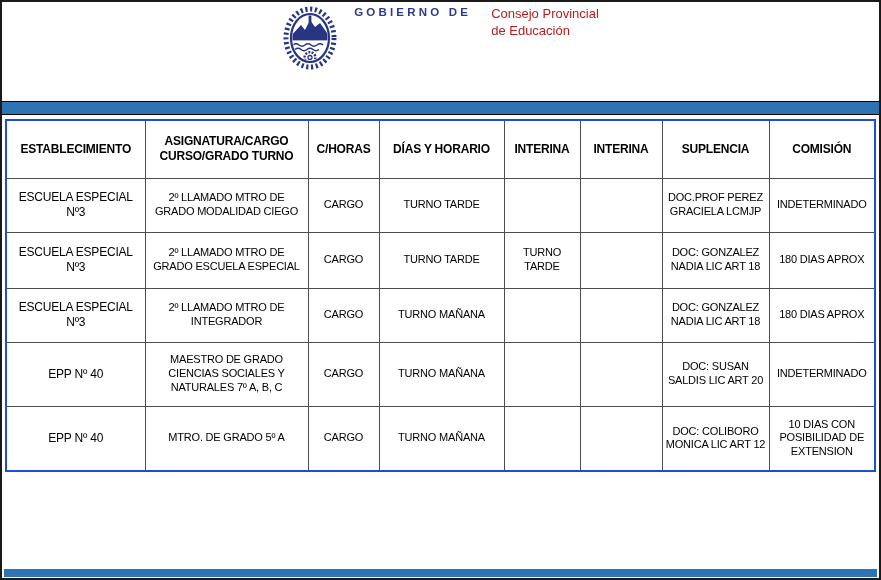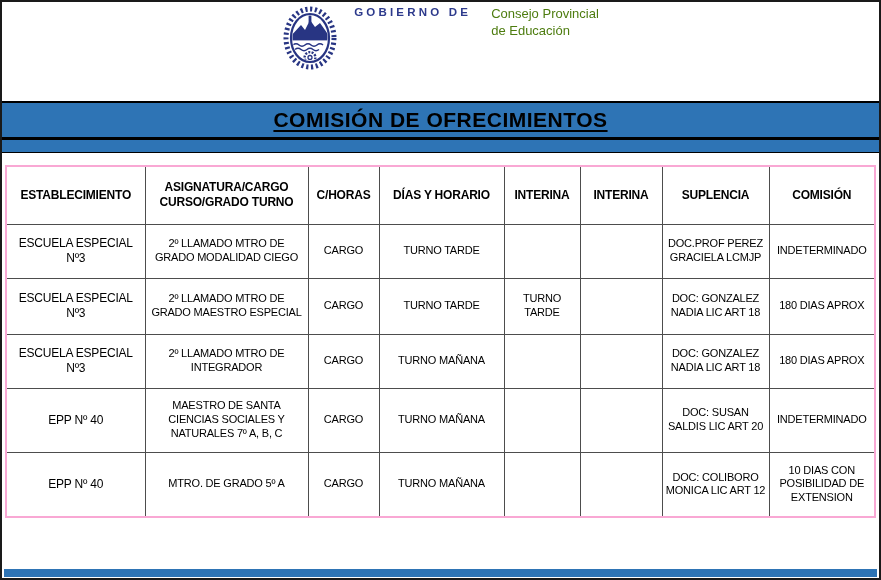--- a/index.html
+++ b/index.html
@@ -30,21 +30,21 @@
     font-size: 11.5px; font-weight: 600; letter-spacing: 3.2px;
     color: #2d3a8c;
   }
   .gob-line2 {
     font-size: 19px; font-weight: 800; letter-spacing: 1.4px;
     color: #222c7d; margin-top: 1px;
   }
   .consejo-block {
     margin-left: 4px;
     font-size: 13px; line-height: 1.3; font-weight: 500;
-    color: #4d7c0f;
+    color: #b91c1c;
   }
 
   
   .title-band {
     height: 38px;
     background: #2e74b5;
     border-top: 2px solid #000;
     border-bottom: 2px solid #000;
     display: flex; align-items: center; justify-content: center;
   }
@@ -80,24 +80,24 @@
   .blue-spacer {
     height: 14px;
     background: #2e74b5;
     border-top: 1px solid #000;
     border-bottom: 1px solid #000;
   }
 
   
   table.offers {
     width: calc(100% - 6px);
-    margin: 12px 3px;
+    margin: 4px 3px;
     border-collapse: collapse;
     table-layout: fixed;
-    border: 2px solid #f9a8d4;
+    border: 2px solid #1d4ed8;
   }
   table.offers th, table.offers td {
     border: 1px solid #4d4d4d;
     text-align: center;
     vertical-align: middle;
     padding: 2px 3px;
     color: #000;
     background: #fff;
     line-height: 1.25;
     letter-spacing: -0.2px;
@@ -148,23 +148,20 @@
     </svg>
     <div class="gob-block">
       <div class="gob-line1">GOBIERNO DE</div>
     </div>
     <div class="consejo-block">
       <div>Consejo Provincial</div>
       <div>de Educación</div>
     </div>
   </div>
 
-  <div class="title-band">
-    <span class="title-text">COMISIÓN DE OFRECIMIENTOS</span>
-  </div>
 
 
   <div class="blue-spacer"></div>
 
   <table class="offers">
     <colgroup>
       <col style="width:139px">
         <col style="width:163px">
         <col style="width:71px">
       <col style="width:125px">
@@ -191,41 +188,41 @@
         <td>2º LLAMADO  MTRO DE GRADO MODALIDAD CIEGO</td>
         <td>CARGO</td>
         <td>TURNO TARDE</td>
         <td></td>
         <td></td>
         <td>DOC.PROF PEREZ GRACIELA  LCMJP</td>
         <td>INDETERMINADO</td>
       </tr>
       <tr class="r1">
         <td class="estab">ESCUELA ESPECIAL Nº3</td>
-        <td>2º LLAMADO MTRO DE GRADO MAESTRO ESPECIAL</td>
+        <td>2º LLAMADO MTRO DE GRADO ESCUELA ESPECIAL</td>
         <td>CARGO</td>
         <td>TURNO TARDE</td>
         <td>TURNO TARDE</td>
         <td></td>
         <td>DOC: GONZALEZ NADIA LIC ART 18</td>
         <td>180 DIAS APROX</td>
       </tr>
       <tr class="r2">
         <td class="estab">ESCUELA ESPECIAL Nº3</td>
         <td>2º LLAMADO MTRO DE INTEGRADOR</td>
         <td>CARGO</td>
         <td>TURNO MAÑANA</td>
         <td></td>
         <td></td>
         <td>DOC: GONZALEZ NADIA LIC ART 18</td>
         <td>180 DIAS APROX</td>
       </tr>
       <tr class="r3">
         <td class="estab">EPP Nº 40</td>
-        <td>MAESTRO DE SANTA CIENCIAS SOCIALES Y NATURALES  7º A, B, C</td>
+        <td>MAESTRO DE GRADO CIENCIAS SOCIALES Y NATURALES  7º A, B, C</td>
         <td>CARGO</td>
         <td>TURNO MAÑANA</td>
         <td></td>
         <td></td>
         <td>DOC: SUSAN SALDIS LIC ART 20</td>
         <td>INDETERMINADO</td>
       </tr>
       <tr class="r4">
         <td class="estab">EPP Nº 40</td>
         <td>MTRO. DE  GRADO 5º A</td>

